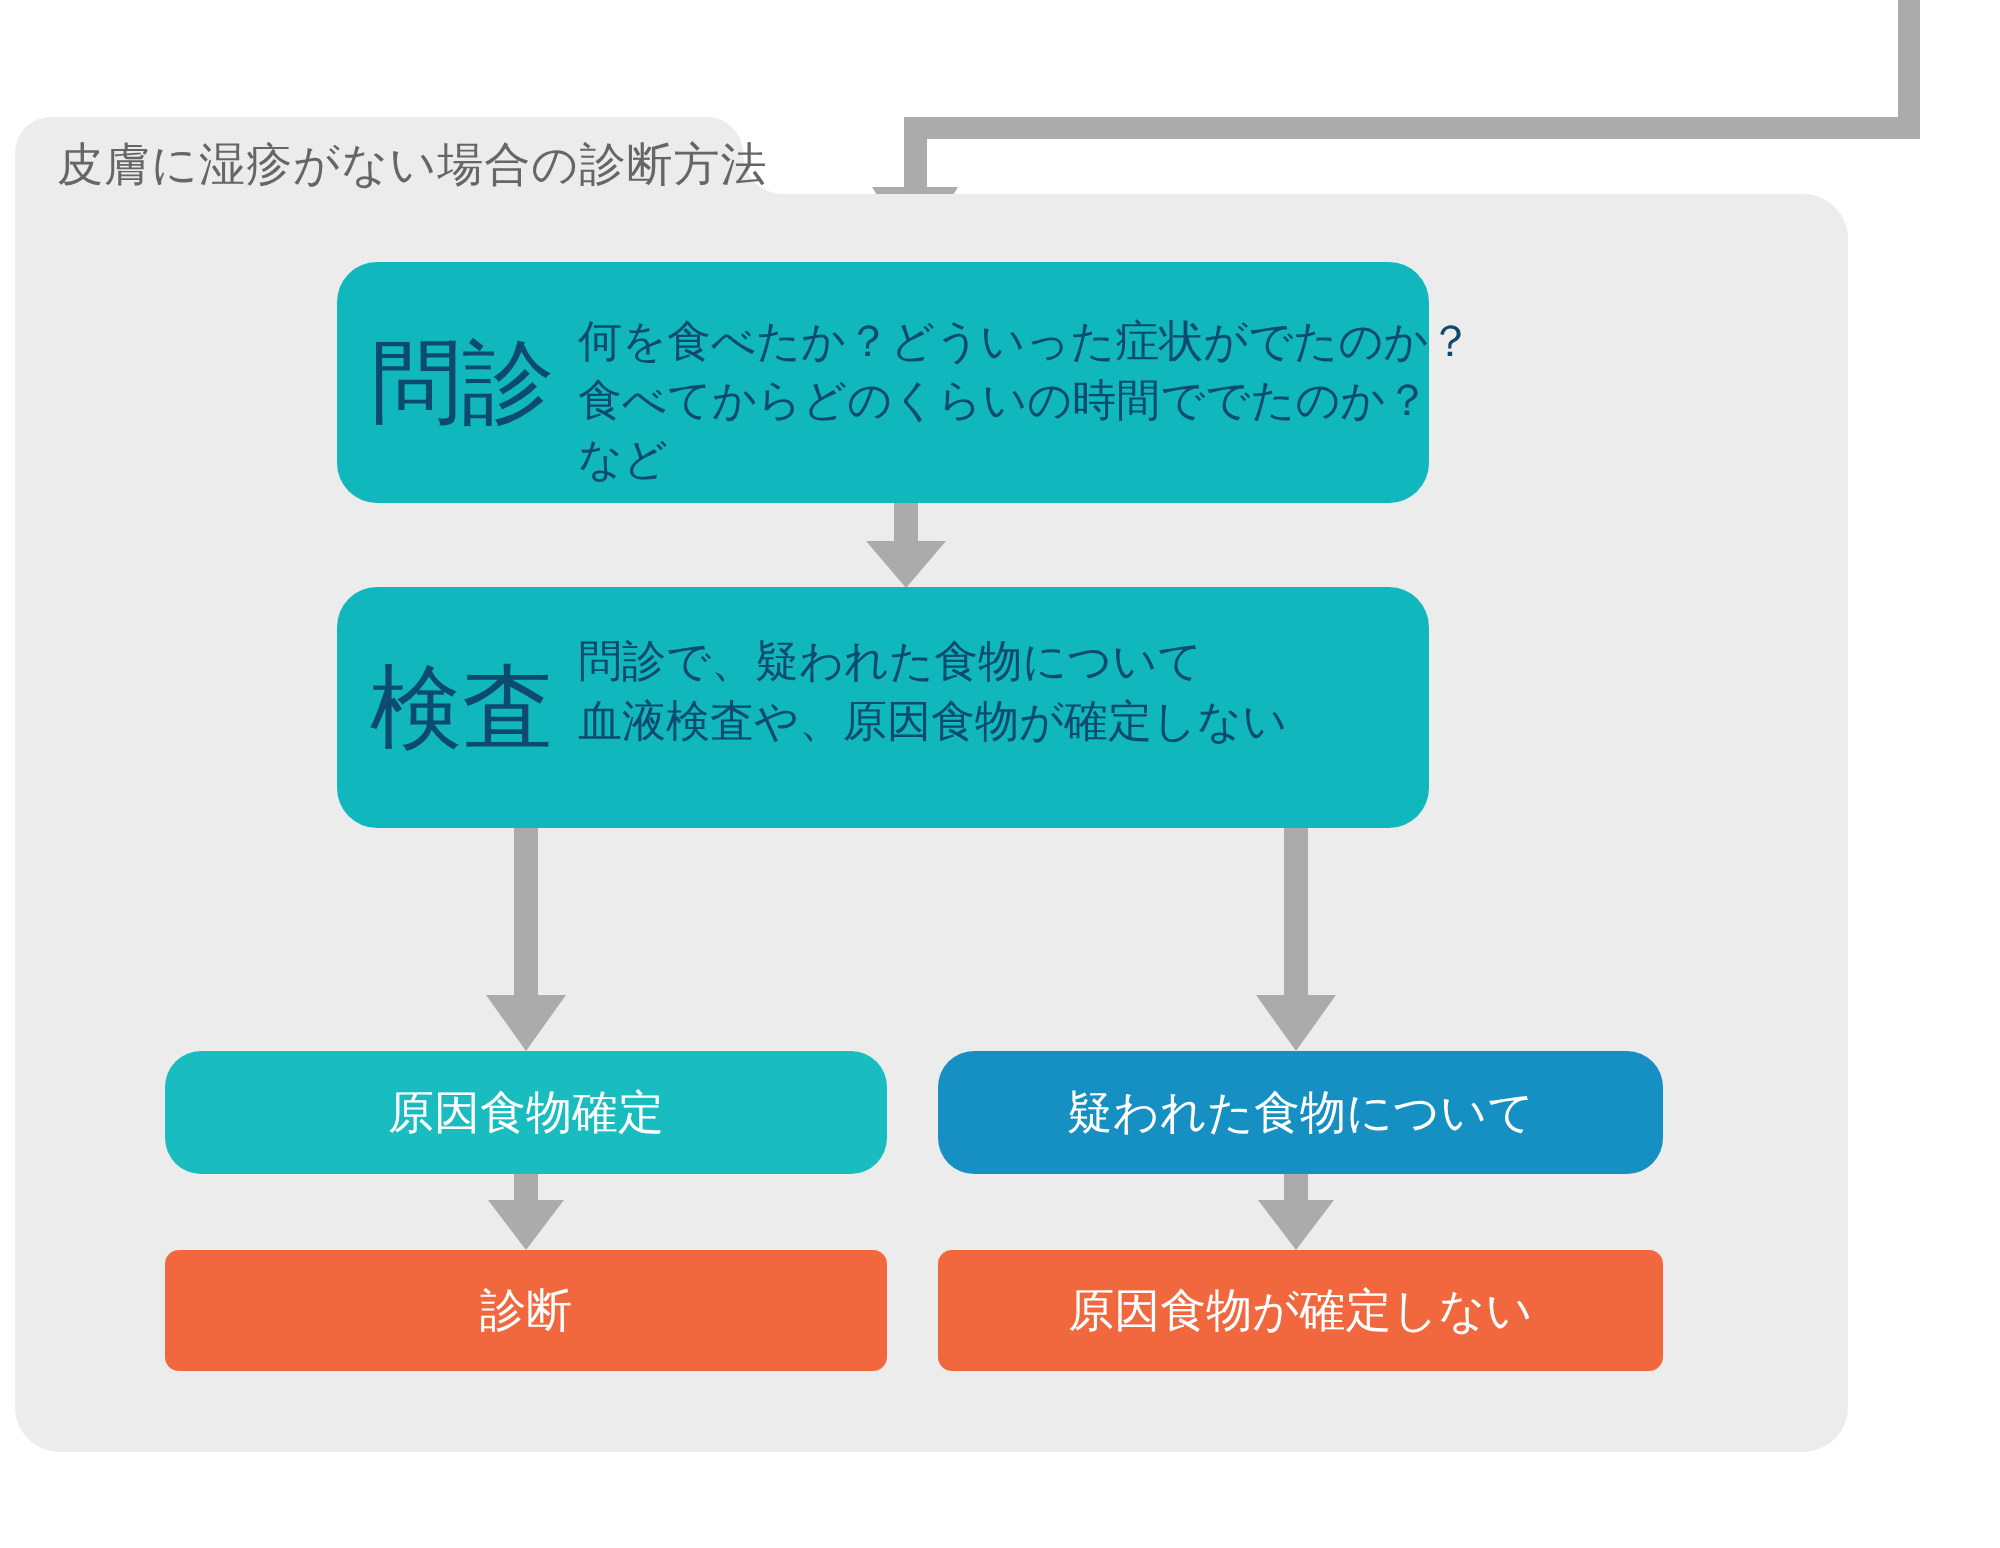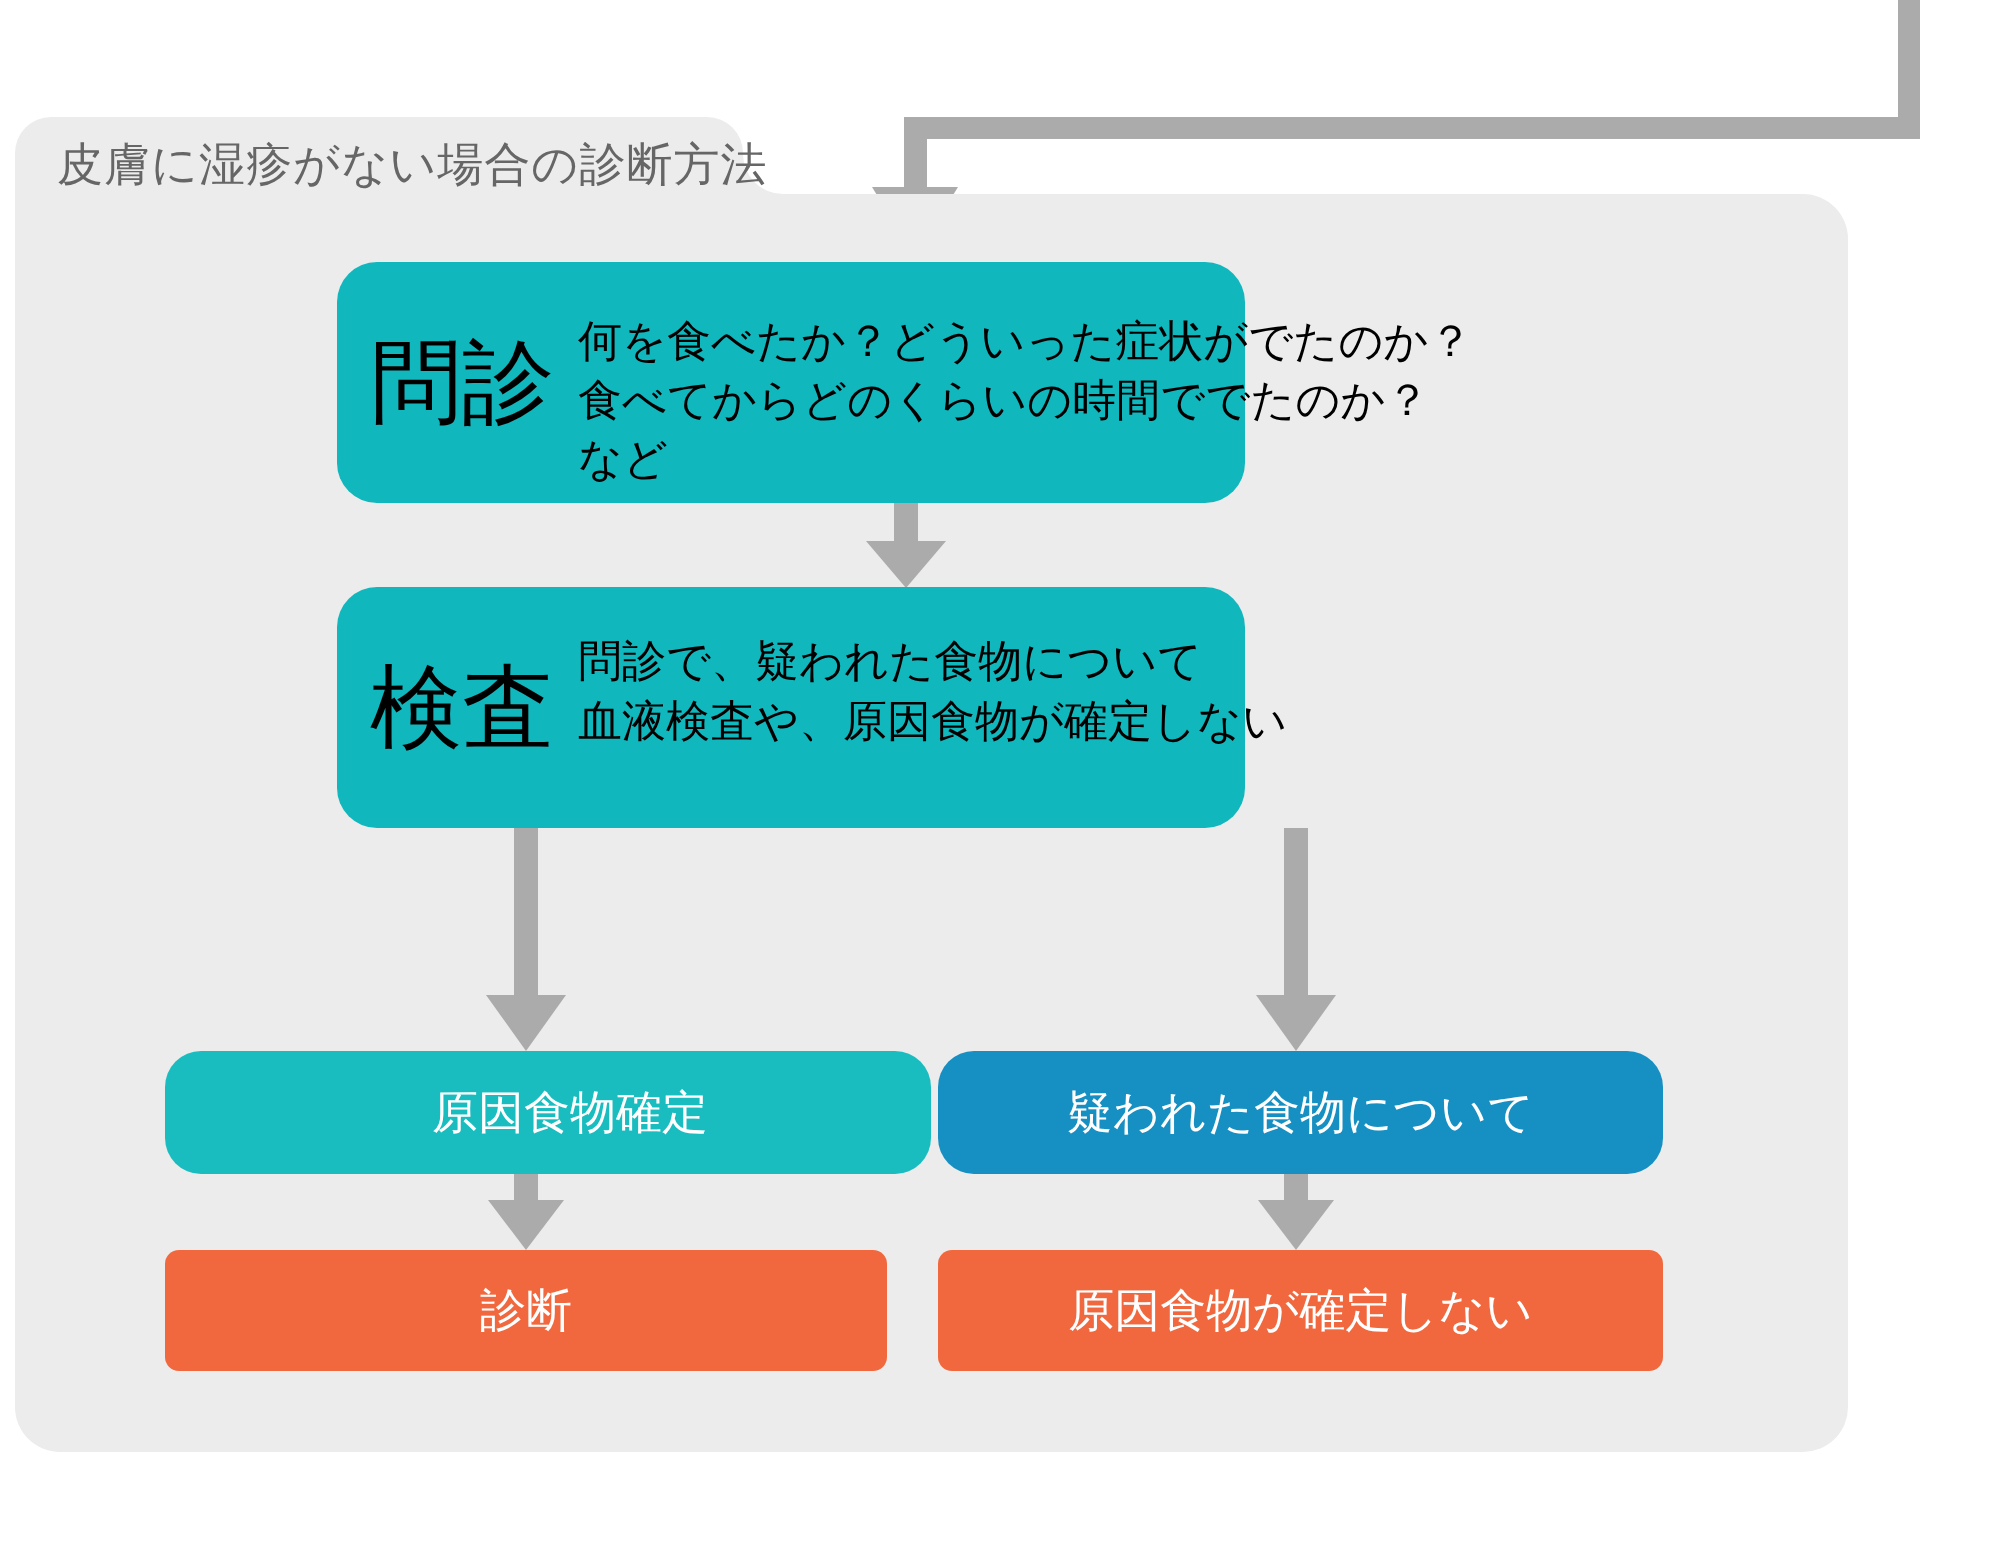--- a/index.html
+++ b/index.html
@@ -17,36 +17,36 @@
   .conn-head{left:872px;top:187px;border-left:43px solid transparent;border-right:43px solid transparent;border-top:70px solid var(--color-arrow,#ababab);}
 
   
   .chip{position:absolute;left:15px;top:117px;width:728px;height:78px;background:var(--color-panel,#ececec);border-radius:36px 36px 0 0;}
   .chip-fillet{position:absolute;left:743px;top:154px;width:40px;height:40px;background:var(--color-panel,#ececec);}
   .chip-fillet-inner{position:absolute;inset:0;background:#ffffff;border-bottom-left-radius:100%;}
   .title{position:absolute;left:57px;top:134px;font-size:46px;letter-spacing:1px;color:var(--color-title,#666666);white-space:nowrap;}
   .panel{position:absolute;left:15px;top:194px;width:1833px;height:1258px;background:var(--color-panel,#ececec);border-radius:0 45px 45px 45px;}
 
   
-  .stepbox{position:absolute;left:337px;width:908px;background:var(--color-teal,#10b7bd);border-radius:40px;color:#000000;}
+  .stepbox{position:absolute;left:337px;width:1092px;background:var(--color-teal,#10b7bd);border-radius:40px;color:#0c4a6e;}
   .step1{top:262px;height:241px;}
   .step2{top:587px;height:241px;}
   .steplabel{position:absolute;left:33px;top:50%;transform:translateY(-50%);font-size:92px;white-space:nowrap;}
   .steptext{position:absolute;left:241px;font-size:44px;line-height:59px;white-space:nowrap;}
   .step1 .steptext{top:49px;}
   .step2 .steptext{top:44px;line-height:60px;}
   .note-line{text-align:left;padding-right:6px;width:835px;}
 
   
   .stem{position:absolute;background:var(--color-arrow,#ababab);}
   .head{position:absolute;width:0;height:0;border-left:40px solid transparent;border-right:40px solid transparent;border-top:56px solid var(--color-arrow,#ababab);}
 
   
   .pill{position:absolute;border-radius:36px;color:#ffffff;display:flex;align-items:center;justify-content:center;font-size:46px;white-space:nowrap;}
-  .pill-teal{background:var(--color-teal_light,#1abdbf);padding-left:44px;}
+  .pill-teal{background:var(--color-teal_light,#1abdbf);}
   .pill-blue{background:var(--color-blue,#168fc2);}
   .pill-orange{background:var(--color-orange,#f2683e);border-radius:14px;}
   .row1{top:1051px;height:123px;}
   .row2{top:1250px;height:121px;}
   .colL{left:165px;width:722px;}
   .colR{left:938px;width:725px;}
 </style>
 </head>
 <body>
 

